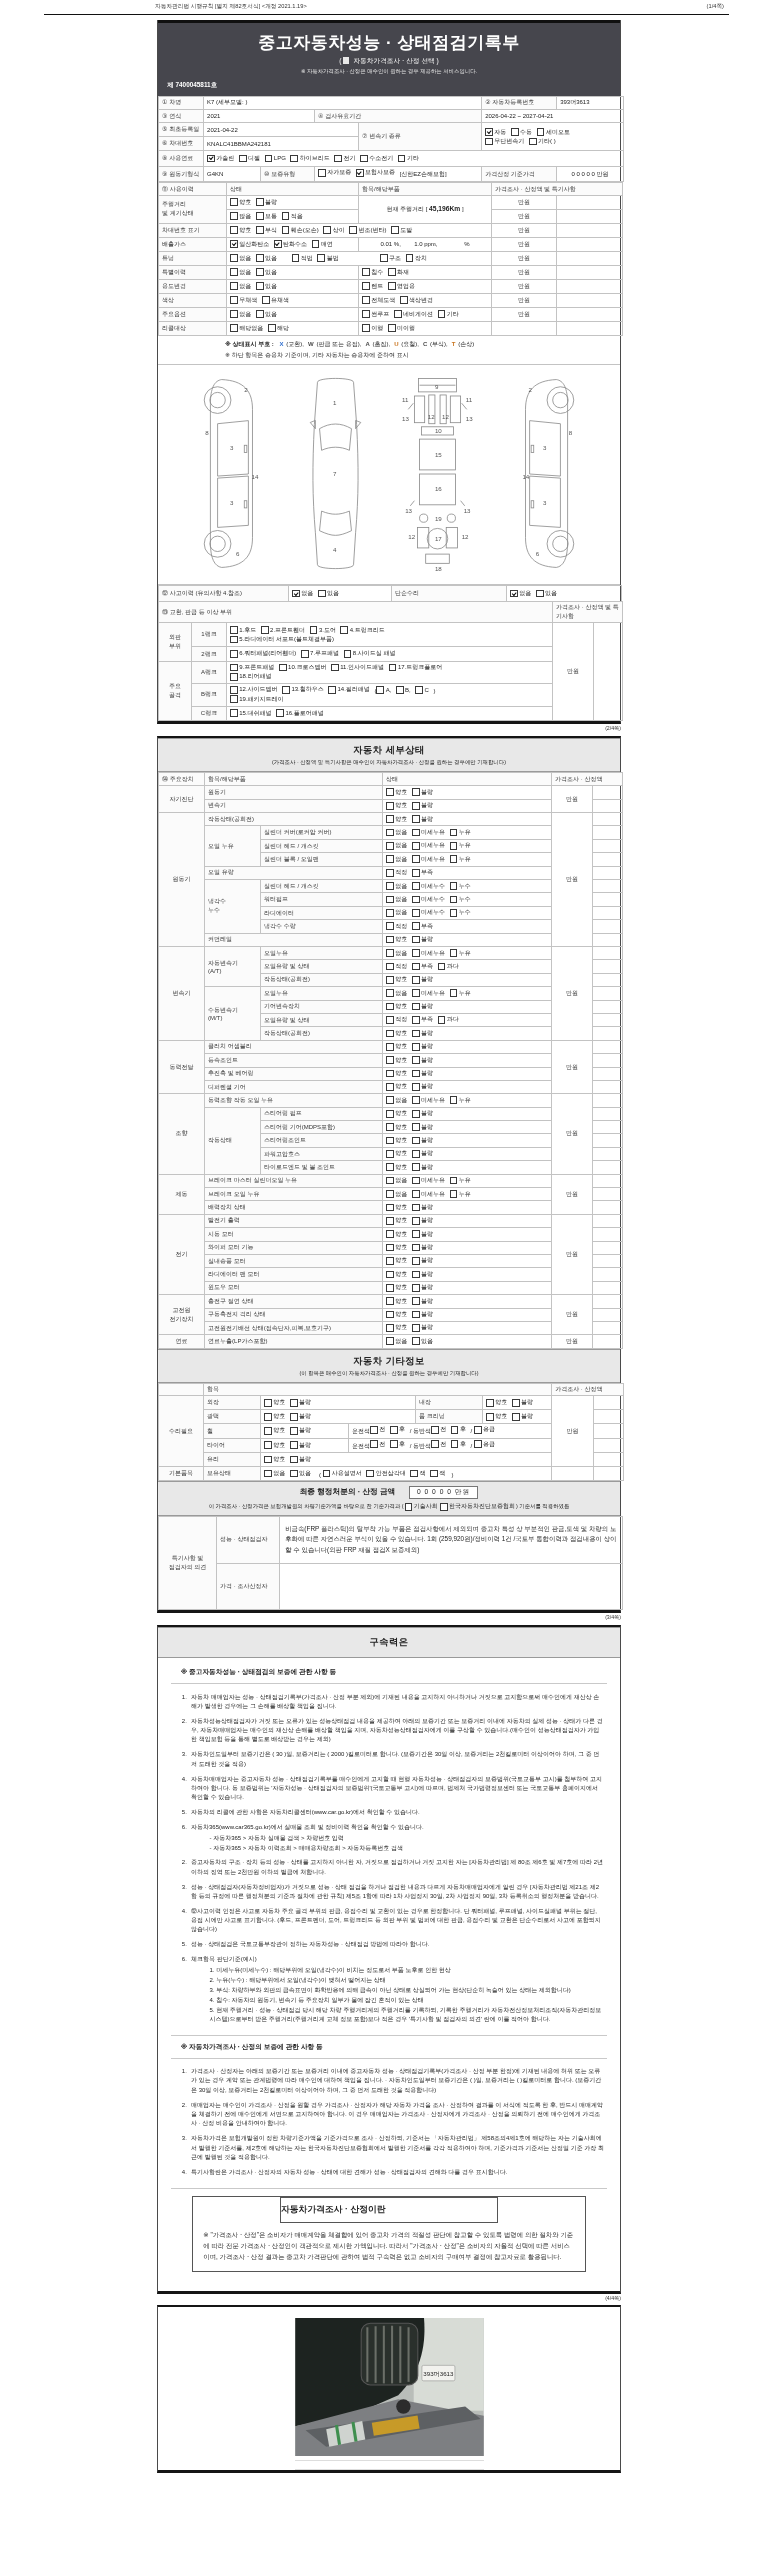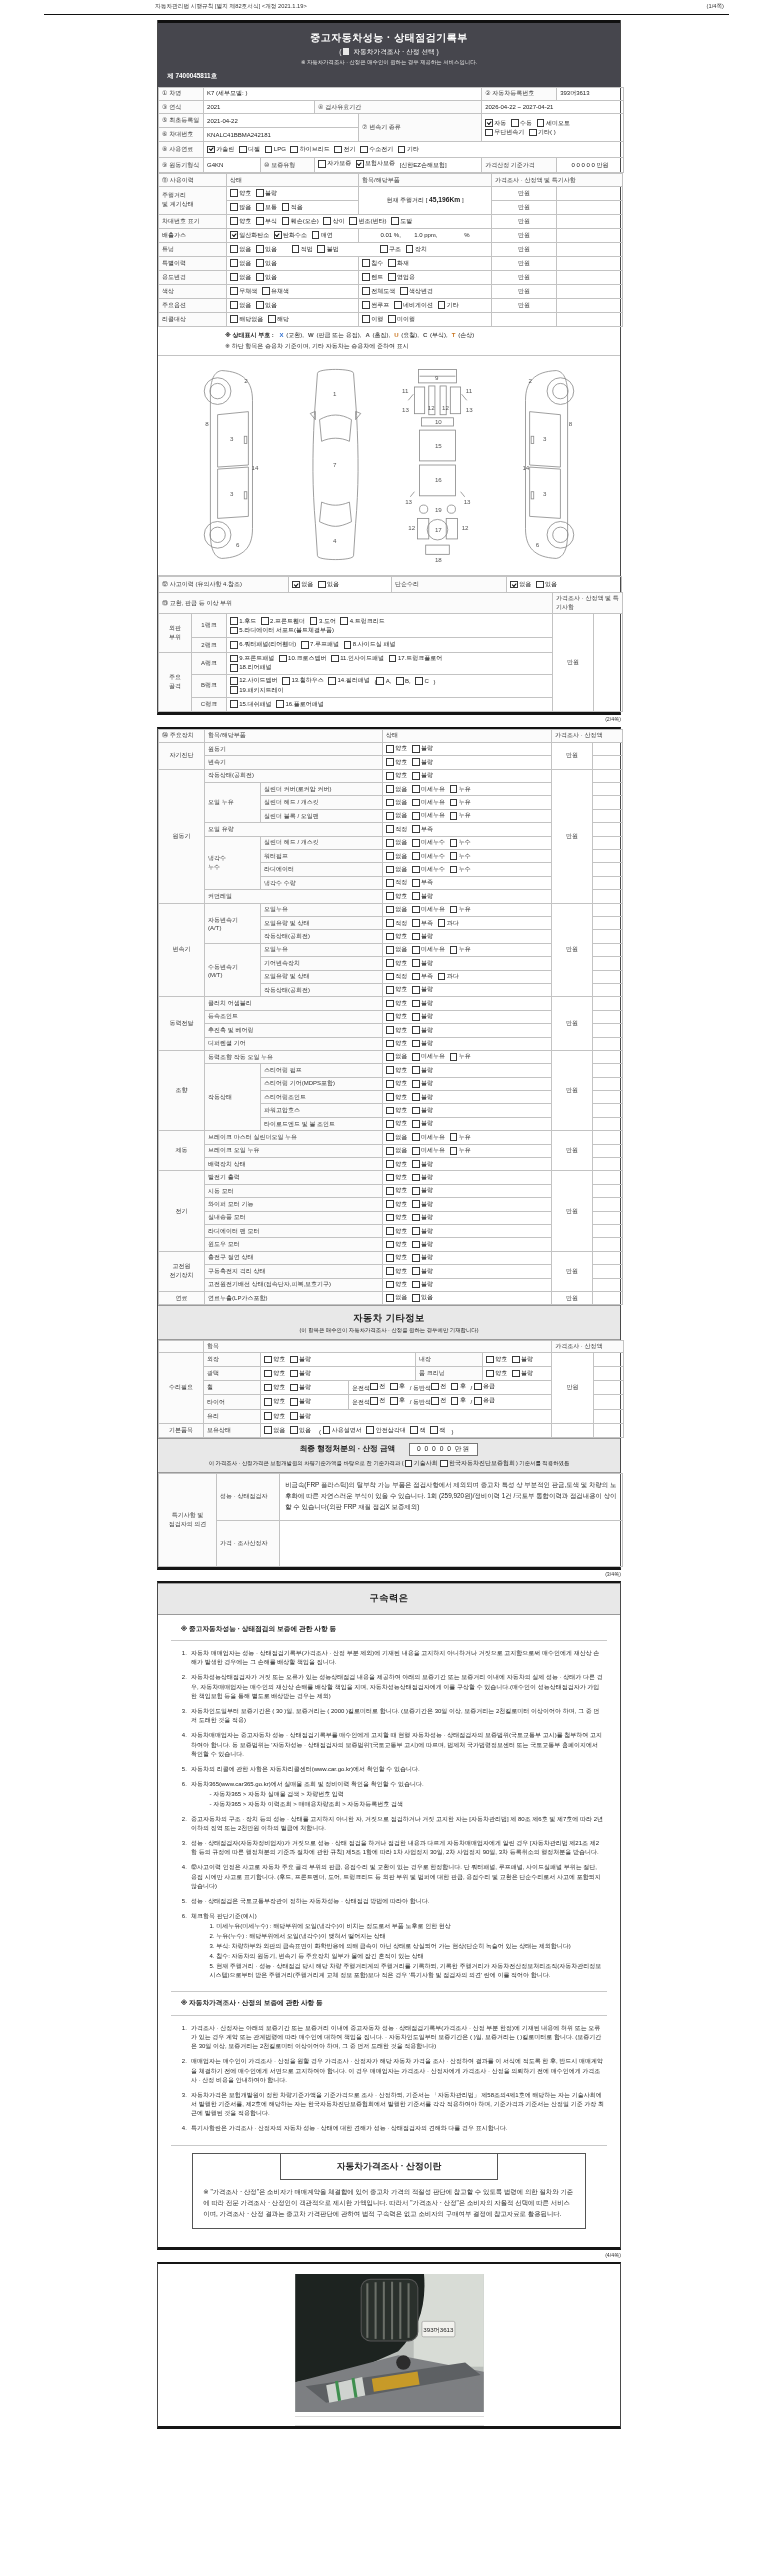--- a/index.html
+++ b/index.html
@@ -8,21 +8,21 @@
   .topnote{display:flex;justify-content:space-between;font-size:5.7px;color:#333;
            margin:2.6px 49px 0 155px;}
   .toprule{height:1.5px;background:#111;margin:3.1px 44px 0 44px;}
   .content{width:464px;margin-left:157px;}
   .pagebox{border-left:1px solid #4a4a4a;border-right:1px solid #4a4a4a;border-bottom:3.1px solid #151515;}
   .pagebox.topbar{border-top:2.6px solid #151515;}
   .pgmark{font-size:5.2px;color:#333;text-align:right;margin:1.5px 0 3.1px 0;}
 
   
   .hdr{background:#46464d;color:#fff;border-top:3.1px solid #101010;padding:7.2px 9.3px 5.2px 9.3px;margin-top:5.2px;}
-  .hdr .t{font-size:10px;font-weight:bold;text-align:center;letter-spacing:0.5px;}
+  .hdr .t{font-size:17px;font-weight:bold;text-align:center;letter-spacing:0.5px;}
   .hdr .s{font-size:6.7px;text-align:center;margin-top:3.6px;}
   .hdr .s .fbox{display:inline-block;width:5.7px;height:6.7px;background:#e8e8e8;vertical-align:-1px;margin-right:2.6px;}
   .hdr .n{font-size:5.4px;text-align:center;color:#e3e3e3;margin-top:2.1px;}
   .hdr .d{font-size:6.4px;font-weight:bold;margin-top:6.2px;}
 
   .gband{background:#e8e8e8;border-top:0.5px solid #9a9a9a;border-bottom:0.5px solid #9a9a9a;
          text-align:center;padding:5.2px 0 4.6px 0;}
   .gband .gt{font-size:9.3px;font-weight:bold;letter-spacing:0.5px;}
   .gband .gn{font-size:5.4px;margin-top:2.6px;color:#222;}
 
@@ -63,21 +63,21 @@
   .nsec-title{font-size:6.7px;font-weight:bold;padding:7.2px 2.1px 6.2px 9.3px;border-bottom:0.5px solid #c9c9c9;}
   .nitems{padding:8.2px 2.1px 2.1px 2.1px;}
   .nitem{display:flex;margin-bottom:5.7px;font-size:6px;line-height:1.55;}
   .nitem .nn{width:13.4px;flex:none;text-align:right;padding-right:4.1px;}
   .nitem .nt{flex:1;}
   .nsub{margin:1px 0 0 5.2px;font-size:6px;line-height:1.5;}
   .nsec-div{border-top:0.5px solid #c9c9c9;margin-top:3.1px;}
 
   .pricing-outer{border:0.5px solid #555;margin:7.2px 20.6px 13.4px 20.6px;padding:0 7.2px 8.2px 7.2px;}
   .pricing-title{border:0.5px solid #555;background:#fff;width:216px;margin:-0.5px auto 0 auto;
-     text-align:center;font-size:8.8px;font-weight:bold;padding:6.2px 0;}
+     text-align:left;font-size:8.8px;font-weight:bold;padding:6.2px 0;}
   .pricing-text{font-size:6.4px;line-height:1.7;margin-top:7.2px;padding:0 3.1px;}
 
   .photos{padding:6.2px 0 0 0;}
   .photo{width:189px;margin:0 auto;border-bottom:0.5px solid #ddd;padding:4.1px 0;}
   .photo svg{display:block;}
 </style>
 </head>
 <body>
 
 <div class="topnote">
@@ -627,20 +627,24 @@
                 <span class="b"></span>
                 <span>16.플로어패널</span>
               </span></td>
       </tr>
     </tbody>
       </table>
   </div>
   <div class="pgmark">(2/4쪽)</div>
 
   <div class="pagebox topbar">
+    <div class="gband">
+      <div class="gt">자동차 세부상태</div>
+      <div class="gn">(가격조사 · 산정액 및 특기사항은 매수인이 자동차가격조사 · 산정을 원하는 경우에만 기재합니다)</div>
+    </div>
 
     <table class="t">
       <colgroup>
           <col style="width:46px">
           <col style="width:56px">
           <col style="width:122px">
           <col style="width:169px">
           <col style="width:41px">
           <col style="width:30px">
         </colgroup>

